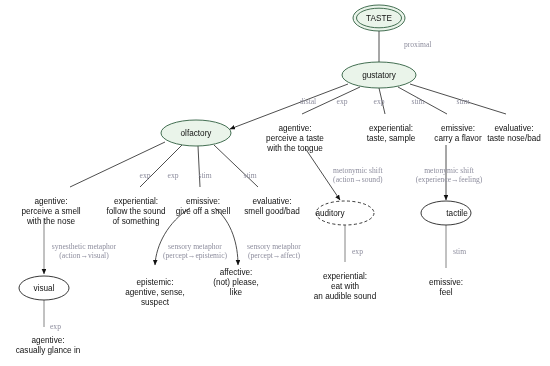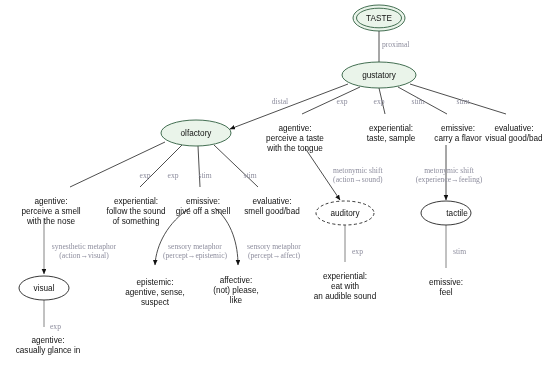--- a/index.html
+++ b/index.html
@@ -57,41 +57,41 @@
       <ellipse cx="196" cy="133" rx="35" ry="13" fill="#eaf4ea" stroke="#2f5f3f" stroke-width="0.9"></ellipse>
       <ellipse cx="345" cy="213" rx="29" ry="12" fill="#ffffff" stroke="#222" stroke-width="0.9" stroke-dasharray="3,2.4"></ellipse>
       <ellipse cx="446" cy="213" rx="25" ry="12" fill="#ffffff" stroke="#222" stroke-width="0.9"></ellipse>
       <ellipse cx="44" cy="288" rx="25" ry="12" fill="#ffffff" stroke="#222" stroke-width="0.9"></ellipse>
     </g>
   </svg>
 
   <div class="ell-text" style="left:379px;top:18px;">TASTE</div>
   <div class="ell-text" style="left:379px;top:75px;">gustatory</div>
   <div class="ell-text" style="left:196px;top:133px;">olfactory</div>
-  <div class="ell-text" style="left:345px;top:213px;">auditory</div>
+  <div class="ell-text" style="left:330px;top:213px;">auditory</div>
   <div class="ell-text" style="left:446px;top:213px;margin-left:11px;">tactile</div>
   <div class="ell-text" style="left:44px;top:288px;">visual</div>
 
   <div id="leaves">
       <div class="node-label leaf" style="left: 295px; top: 124px;">
         <div>agentive:</div>
         <div>perceive a taste</div>
         <div>with the tongue</div>
       </div>
       <div class="node-label leaf" style="left: 391px; top: 124px;">
         <div>experiential:</div>
         <div>taste, sample</div>
       </div>
       <div class="node-label leaf" style="left: 458px; top: 124px;">
         <div>emissive:</div>
         <div>carry a flavor</div>
       </div>
       <div class="node-label leaf" style="left: 514px; top: 124px;">
         <div>evaluative:</div>
-        <div>visual good/bad</div>
+        <div>taste nose/bad</div>
       </div>
       <div class="node-label leaf" style="left: 51px; top: 197px;">
         <div>agentive:</div>
         <div>perceive a smell</div>
         <div>with the nose</div>
       </div>
       <div class="node-label leaf" style="left: 136px; top: 197px;">
         <div>experiential:</div>
         <div>follow the sound</div>
         <div>of something</div>
@@ -102,45 +102,45 @@
       </div>
       <div class="node-label leaf" style="left: 272px; top: 197px;">
         <div>evaluative:</div>
         <div>smell good/bad</div>
       </div>
       <div class="node-label leaf" style="left: 155px; top: 278px;">
         <div>epistemic:</div>
         <div>agentive, sense,</div>
         <div>suspect</div>
       </div>
-      <div class="node-label leaf" style="left: 236px; top: 276px;">
+      <div class="node-label leaf" style="left: 236px; top: 268px;">
         <div>affective:</div>
         <div>(not) please,</div>
         <div>like</div>
       </div>
       <div class="node-label leaf" style="left: 345px; top: 272px;">
         <div>experiential:</div>
         <div>eat with</div>
         <div>an audible sound</div>
       </div>
       <div class="node-label leaf" style="left: 446px; top: 278px;">
         <div>emissive:</div>
         <div>feel</div>
       </div>
       <div class="node-label leaf" style="left: 48px; top: 336px;">
         <div>agentive:</div>
         <div>casually glance in</div>
       </div>
     </div>
 
   <div id="edgelabels">
-      <div class="edge-label" style="top: 41px; left: 382px;">
+      <div class="edge-label" style="top: 41px; left: 404px;">
         <div>proximal</div>
       </div>
-      <div class="edge-label" style="top: 98px; left: 280px; transform: translateX(-50%);">
+      <div class="edge-label" style="top: 98px; left: 308px; transform: translateX(-50%);">
         <div>distal</div>
       </div>
       <div class="edge-label" style="top: 98px; left: 342px; transform: translateX(-50%);">
         <div>exp</div>
       </div>
       <div class="edge-label" style="top: 98px; left: 379px; transform: translateX(-50%);">
         <div>exp</div>
       </div>
       <div class="edge-label" style="top: 98px; left: 418px; transform: translateX(-50%);">
         <div>stim</div>

